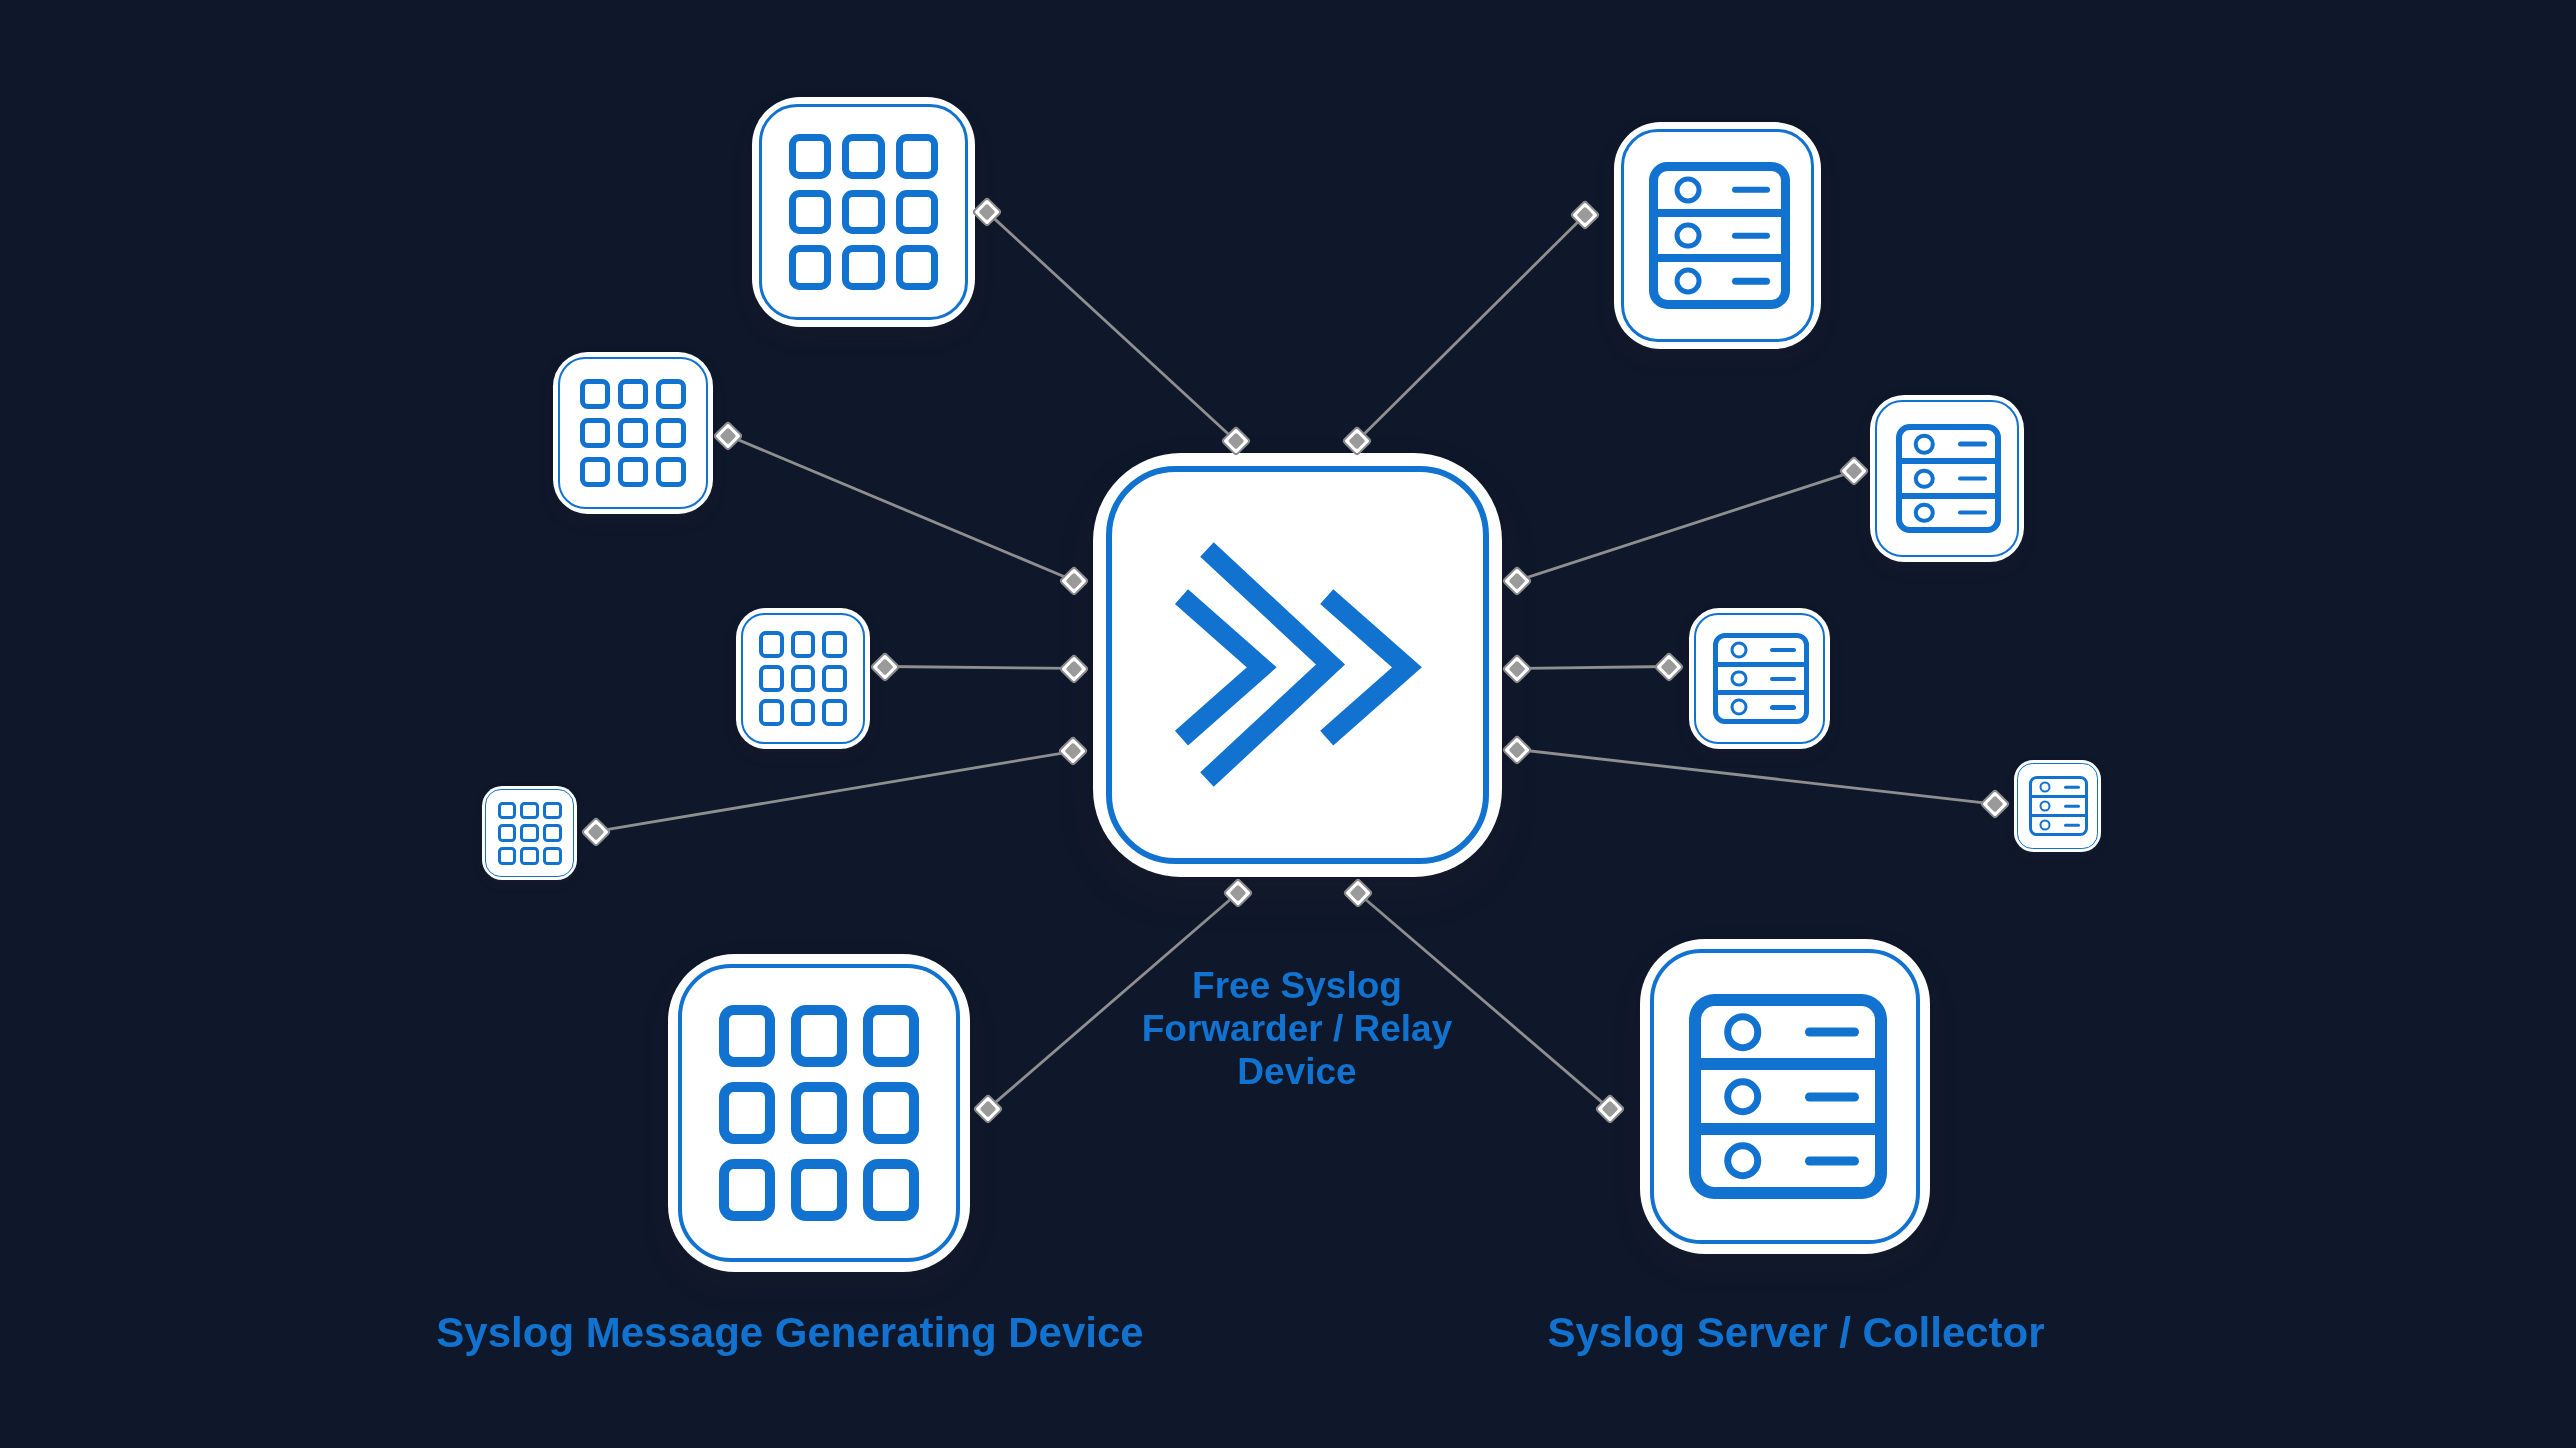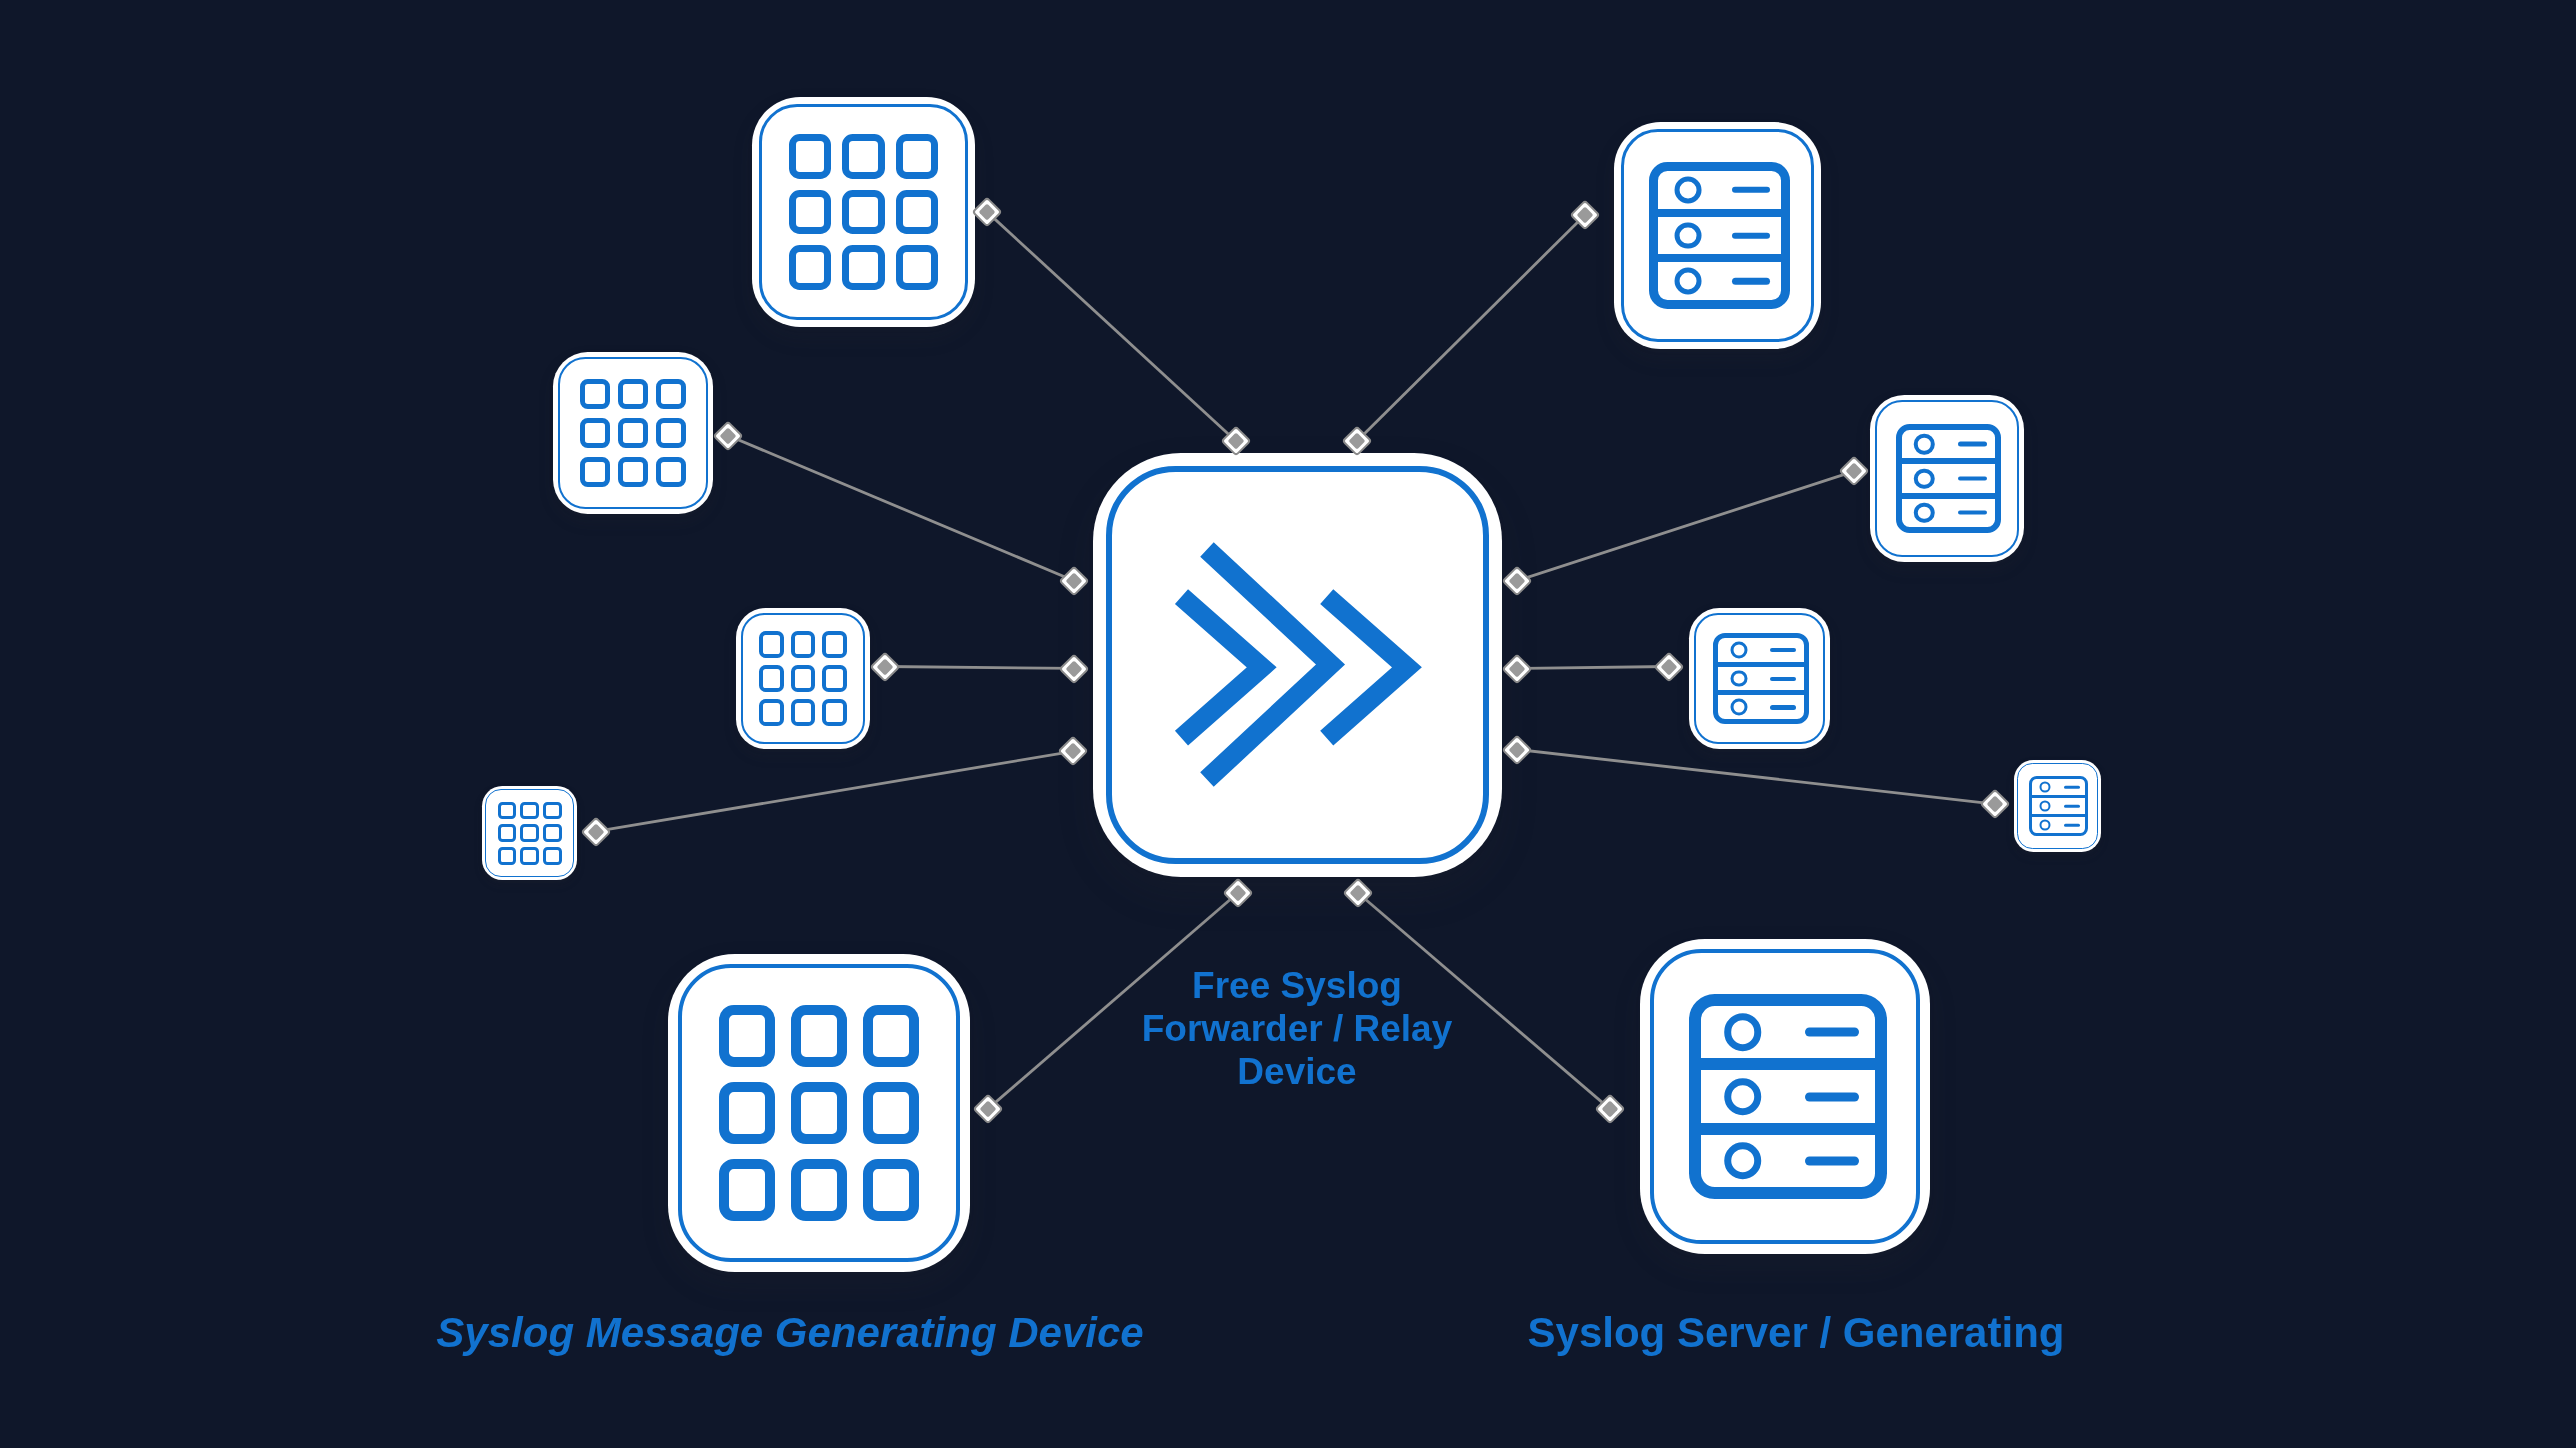--- a/index.html
+++ b/index.html
@@ -68,21 +68,21 @@
     border:2.8px solid #8a8a8a;border-radius:3.8px;
     transform:translate(-50%,-50%) rotate(45deg);
   }
   .dmd::after{
     content:'';position:absolute;inset:2.8px;background:#9a9a9a;border-radius:1.9px;
   }
 
   
   .lbl{position:absolute;z-index:2;color:var(--blue);font-weight:bold;text-align:center;}
   .lbl-center{left:1080px;top:964px;width:434px;font-size:37px;line-height:43px;}
-  .lbl-left{left:413px;top:1309px;width:754px;font-size:42px;font-style:italic;}
+  .lbl-left{left:413px;top:1309px;width:754px;font-size:42px;}
   .lbl-right{left:1419px;top:1309px;width:754px;font-size:42px;}
 </style>
 </head>
 <body>
 
 <div class="canvas">
 
   <svg class="lines" width="2576" height="1448" viewBox="0 0 2732 1536">
     <line x1="1047" y1="225" x2="1311" y2="468"></line>
     <line x1="772" y1="462" x2="1139" y2="616"></line>
@@ -291,16 +291,16 @@
   <div class="dmd" style="left:1517px;top:750px;"></div>
   <div class="dmd" style="left:1238px;top:893px;"></div>
   <div class="dmd" style="left:1358px;top:893px;"></div>
 
   <div class="lbl lbl-center">
     <div>Free Syslog</div>
     <div>Forwarder / Relay</div>
     <div>Device</div>
   </div>
   <div class="lbl lbl-left">Syslog Message Generating Device</div>
-  <div class="lbl lbl-right">Syslog Server / Generating</div>
+  <div class="lbl lbl-right">Syslog Server / Collector</div>
 
 </div>
 
 
 </body></html>

